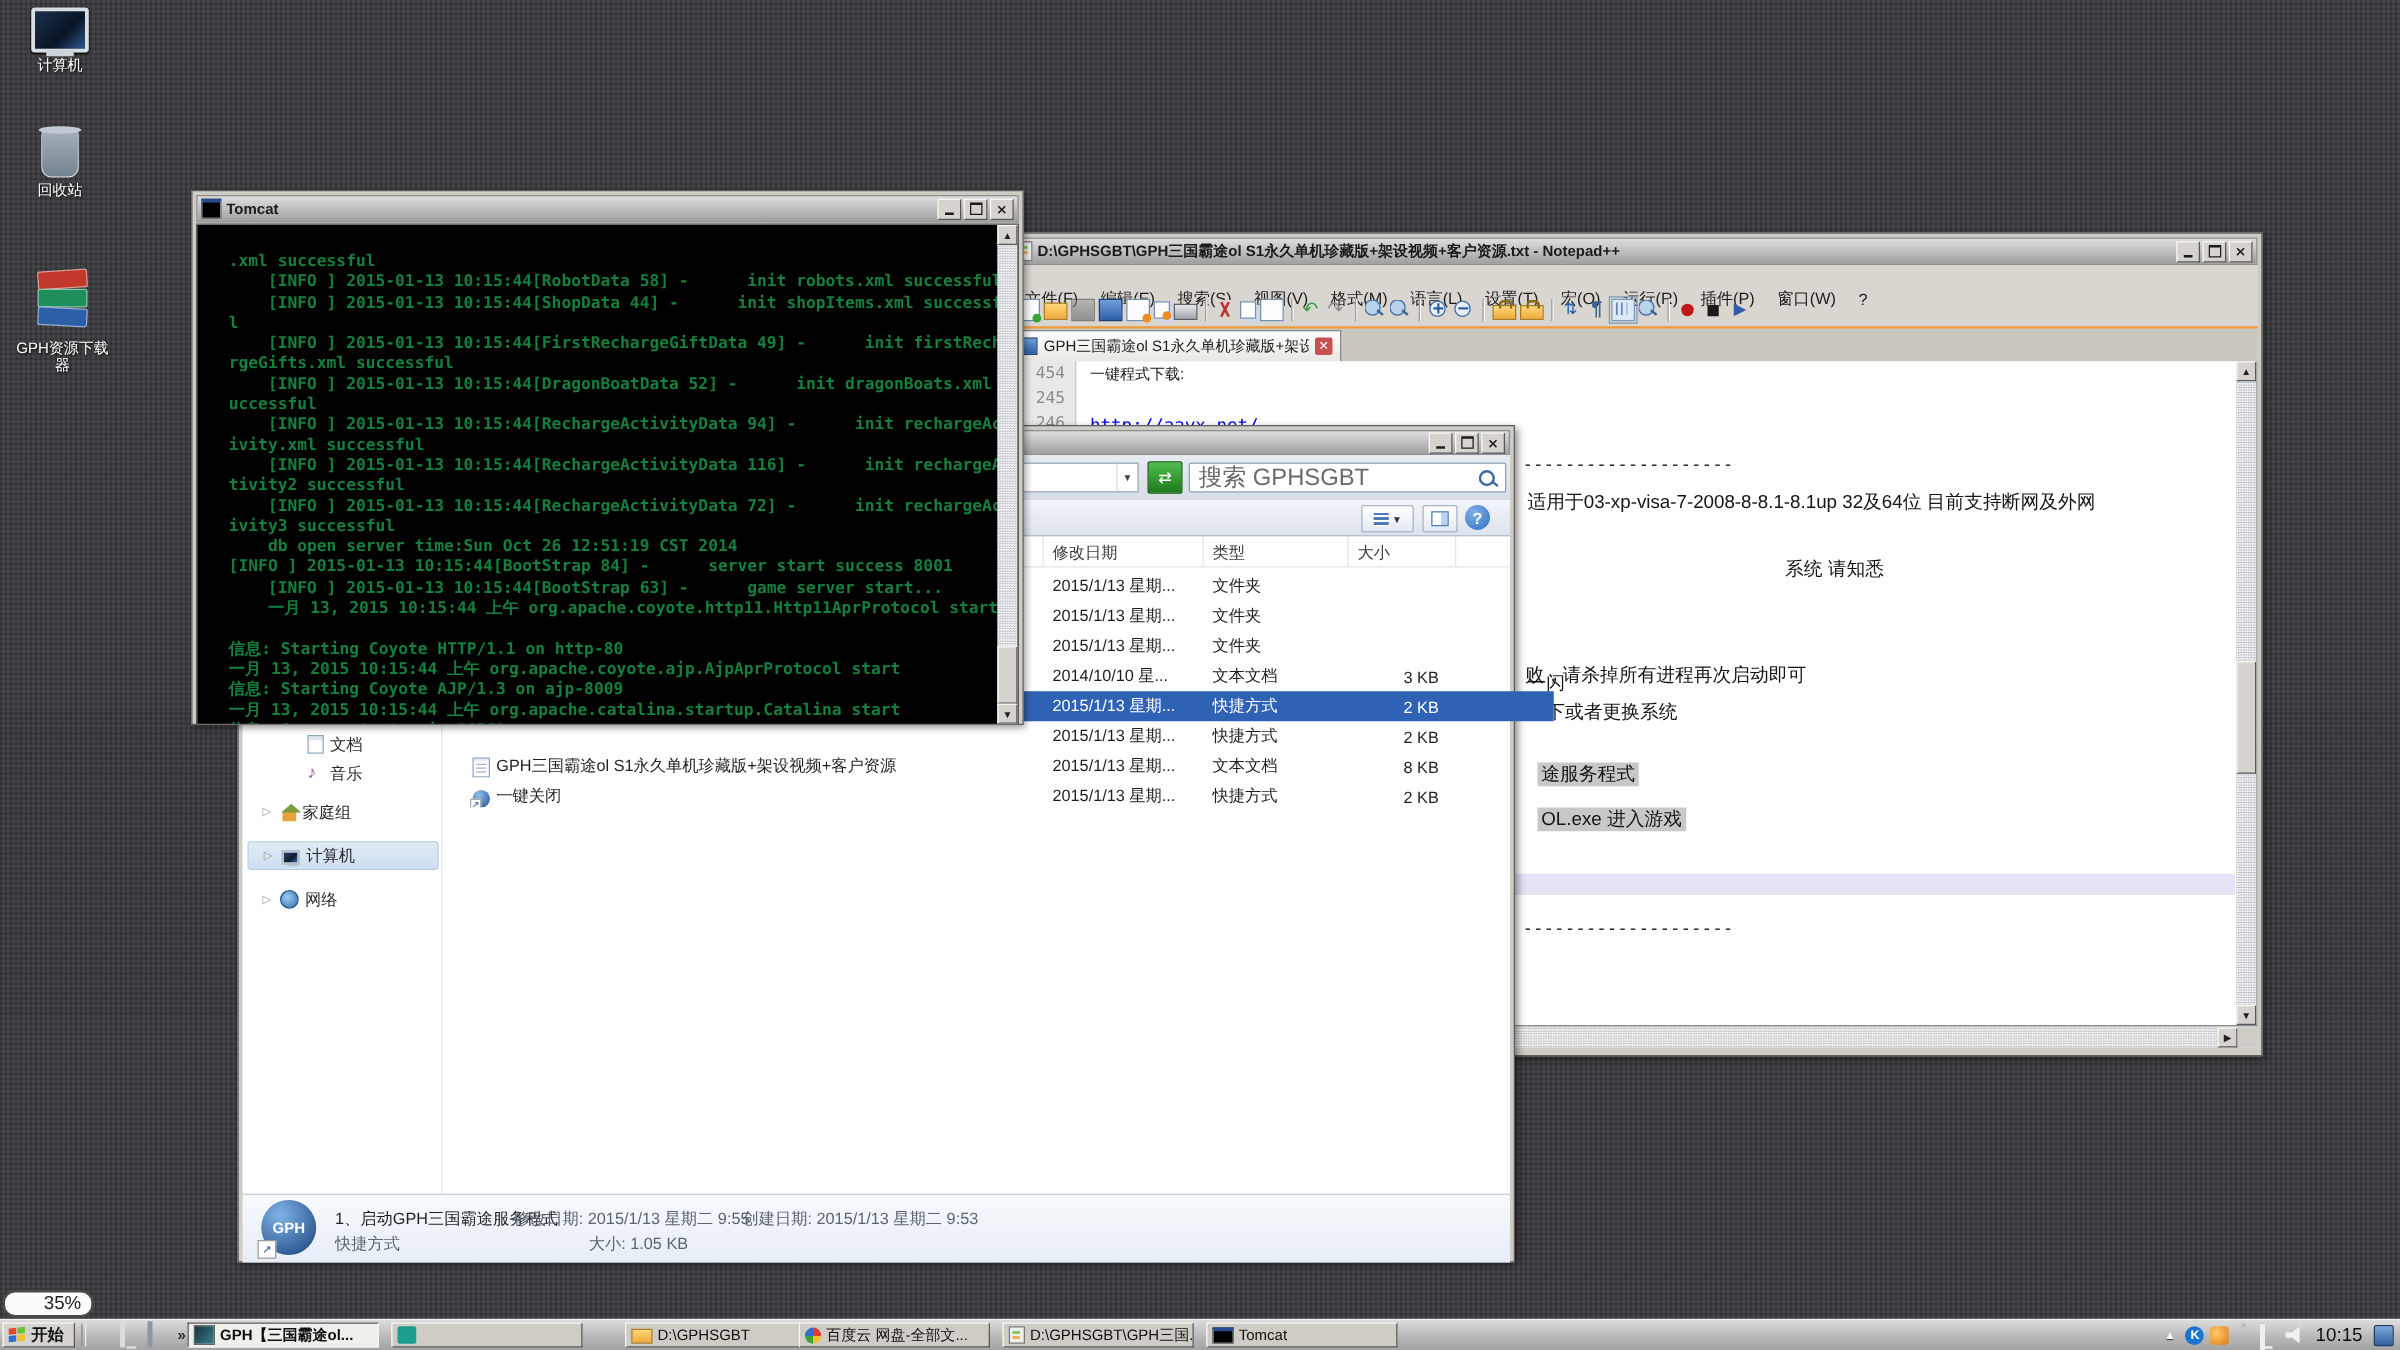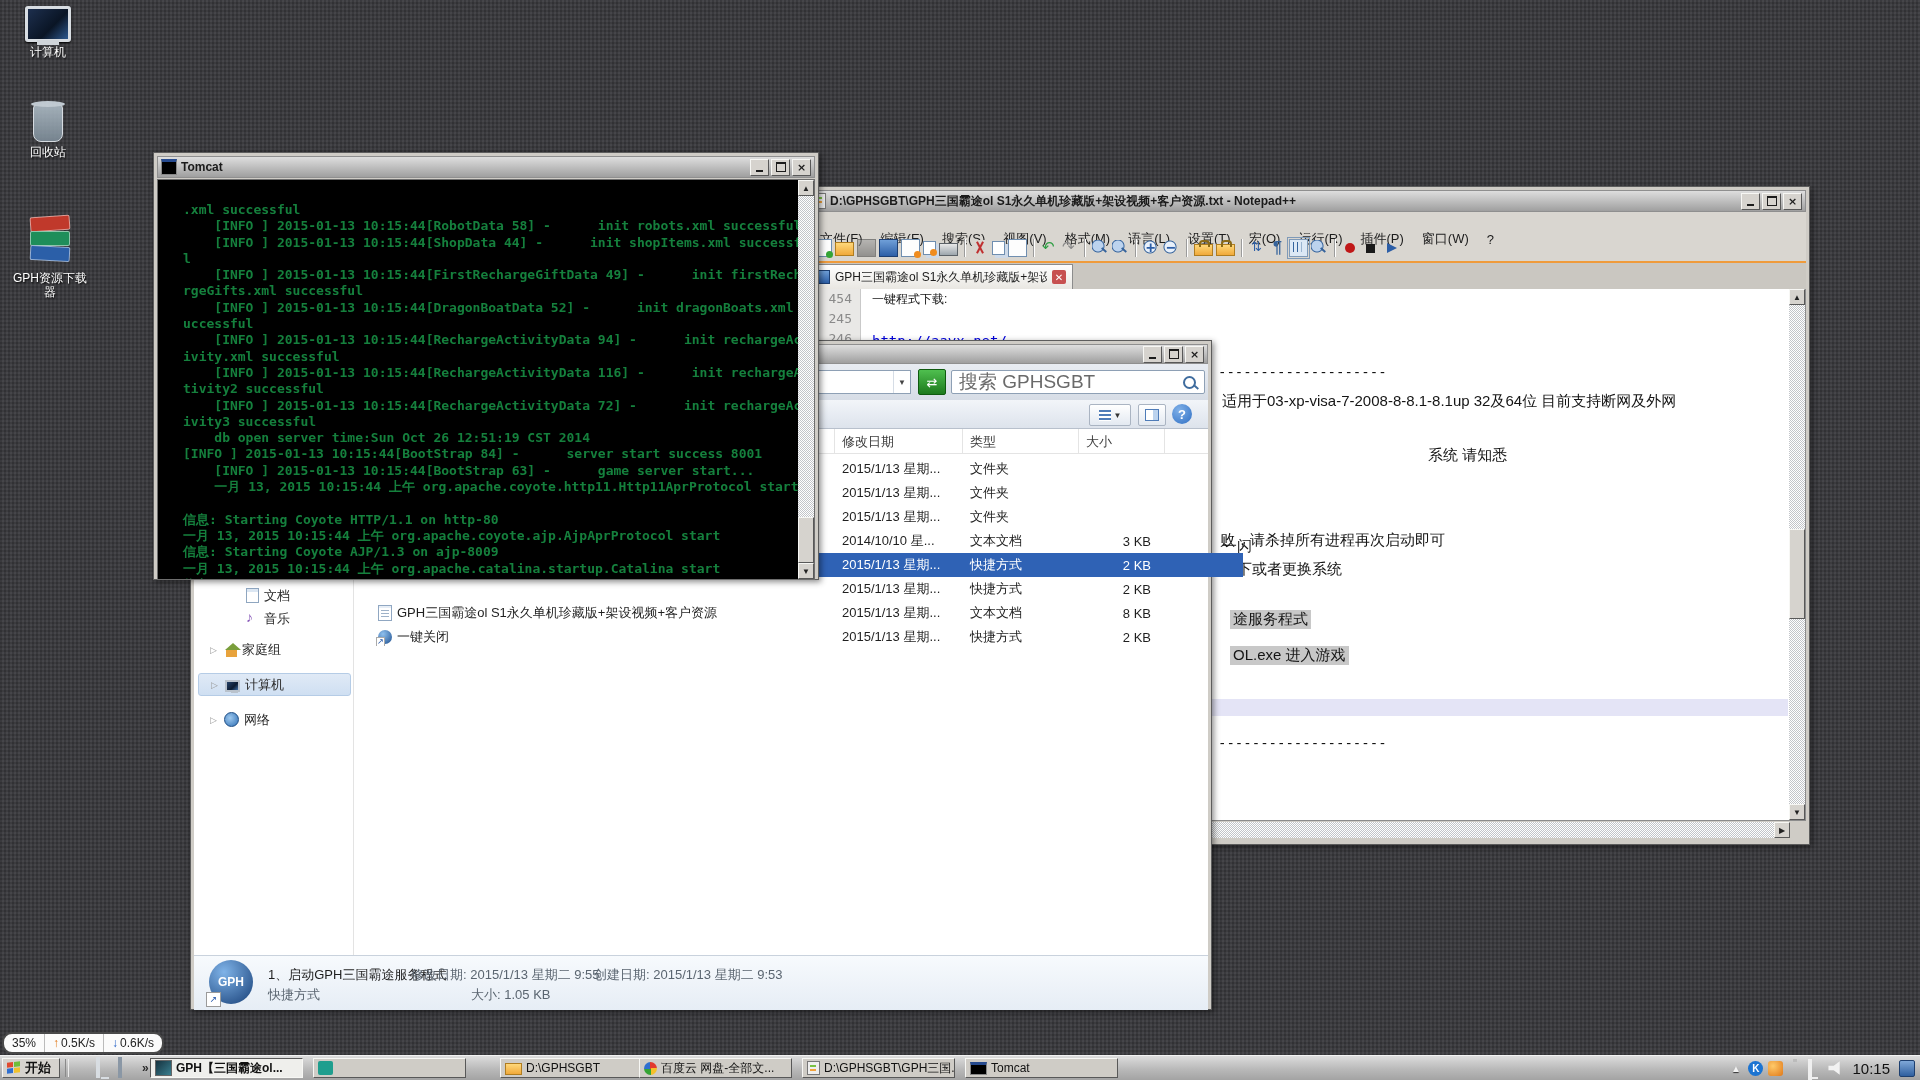--- a/index.html
+++ b/index.html
@@ -139,21 +139,21 @@
   .n-home{background:#e8a33c;width:11px;height:8px;margin-top:6px;margin-left:2px;}
   .n-home::before{content:"";position:absolute;left:-1px;top:-6px;border-left:8px solid transparent;border-right:8px solid transparent;border-bottom:7px solid #7a9e3b;}
   .n-comp{background:linear-gradient(135deg,#26436b,#0d1b30 60%,#3e6ea6);border:2px solid #b9c2cc;width:11px;height:8px;margin-top:2px;}
   .n-comp::after{content:"";position:absolute;left:4px;bottom:-3px;width:7px;height:2px;background:#b9c2cc;}
   .n-net{background:radial-gradient(circle at 5px 5px,#9ec9ef,#2f6fb4);border-radius:50%;width:13px;height:13px;border:1px solid #1d4d85;}
   .filelist{flex:1;position:relative;}
   .cols{display:grid;grid-template-columns:481px 128px 116px 86px;height:24px;border-bottom:1px solid #e4e4e4;}
   .col-h{font-size:13px;color:#3c3c3c;padding:4px 0 0 7px;border-right:1px solid #e4e4e4;white-space:nowrap;overflow:hidden;box-sizing:border-box;}
   .rows{position:absolute;left:0;right:0;top:28px;}
   .frow{display:grid;grid-template-columns:481px 128px 116px 86px;height:24px;align-items:center;font-size:13px;color:#1f1f1f;}
-  .frow .c-name{padding-left:24px;display:flex;align-items:center;gap:5px;white-space:nowrap;overflow:hidden;}
+  .frow .c-name{padding-left:24px;display:flex;align-items:flex-end;gap:5px;white-space:nowrap;overflow:hidden;}
   .frow .c-date,.frow .c-type{padding-left:7px;white-space:nowrap;overflow:hidden;}
   .frow .c-size{text-align:right;padding-right:14px;white-space:nowrap;}
   .frow.sel{background:#2f62b5;color:#fff;width:889px;}
   .fico{display:none;width:15px;height:15px;position:relative;flex:none;}
   .ic-text .fico{display:inline-block;background:#fff;border:1px solid #90a7c2;width:12px;height:14px;
     box-shadow:inset 0 -2px 0 #fff,inset 0 2px 0 #e7eef6;}
   .ic-text .fico::after{content:"";position:absolute;left:2px;top:4px;width:8px;height:1px;background:#9fb2c8;box-shadow:0 3px 0 #9fb2c8,0 6px 0 #9fb2c8;}
   .ic-shortcut .fico{display:inline-block;background:radial-gradient(circle at 5px 4px,#8fc0ee,#1d4f8f);border-radius:50%;width:14px;height:14px;}
   .ic-shortcut .fico::after{content:"↗";position:absolute;left:-2px;bottom:-3px;font-size:8px;color:#2255aa;background:#fff;line-height:8px;border:1px solid #aaa;}
   .details{height:54px;background:linear-gradient(180deg,#f7fafd,#e6edf5);border-top:1px solid #c9d2dd;position:relative;}
@@ -198,22 +198,22 @@
   .t-k{border-radius:50%;background:#1b74d2;color:#fff;font-size:10px;font-weight:bold;text-align:center;line-height:15px;}
   .t-orange{border-radius:3px;background:radial-gradient(circle at 5px 5px,#ffca6a,#e07818);}
   .t-usb{background:#e8e8e8;width:7px;height:11px;margin:2px auto 0;border-radius:1px;}
   .t-usb::after{content:"";position:absolute;left:5px;top:-2px;width:4px;height:3px;background:#bcbcbc;}
   .t-mon{border:2px solid #efefef;background:#3a5f8f;width:9px;height:7px;margin-top:2px;}
   .t-mon::after{content:"";position:absolute;left:3px;bottom:-3px;width:7px;height:2px;background:#efefef;}
   .t-vol{clip-path:polygon(0 35%,35% 35%,75% 5%,75% 95%,35% 65%,0 65%);background:#f2f2f2;}
   .clock{font-size:15px;color:#111;padding:0 4px;}
   .t-showdesk{width:14px;height:15px;background:linear-gradient(180deg,#7fa8d8,#2f5f9f);border:1px solid #1d3f6f;border-radius:2px;}
   
-  #netpill{position:absolute;left:2px;bottom:26px;height:18px;z-index:50;display:flex;align-items:flex-start;
-    background:#fbfbfb;border:2px solid #4a4a4a;border-radius:10px;overflow:hidden;font-size:12px;color:#222;}
+  #netpill{position:absolute;left:2px;bottom:26px;height:18px;z-index:50;display:flex;align-items:flex-end;
+    background:#fbfbfb;border:2px solid #4a4a4a;border-radius:10px;overflow:hidden;font-size:15px;color:#222;flex-direction:column;}
   #netpill .seg{padding:0 8px;display:flex;align-items:center;gap:2px;height:100%;}
   #netpill .seg + .seg{border-left:1px solid #bbb;}
   .arr-up{color:#e07818;font-weight:bold;} .arr-dn{color:#2864c8;font-weight:bold;}
 </style>
 </head>
 <body>
 
 <div id="screen">
 
   <div class="dicon" style="left:6px;top:6px;">

